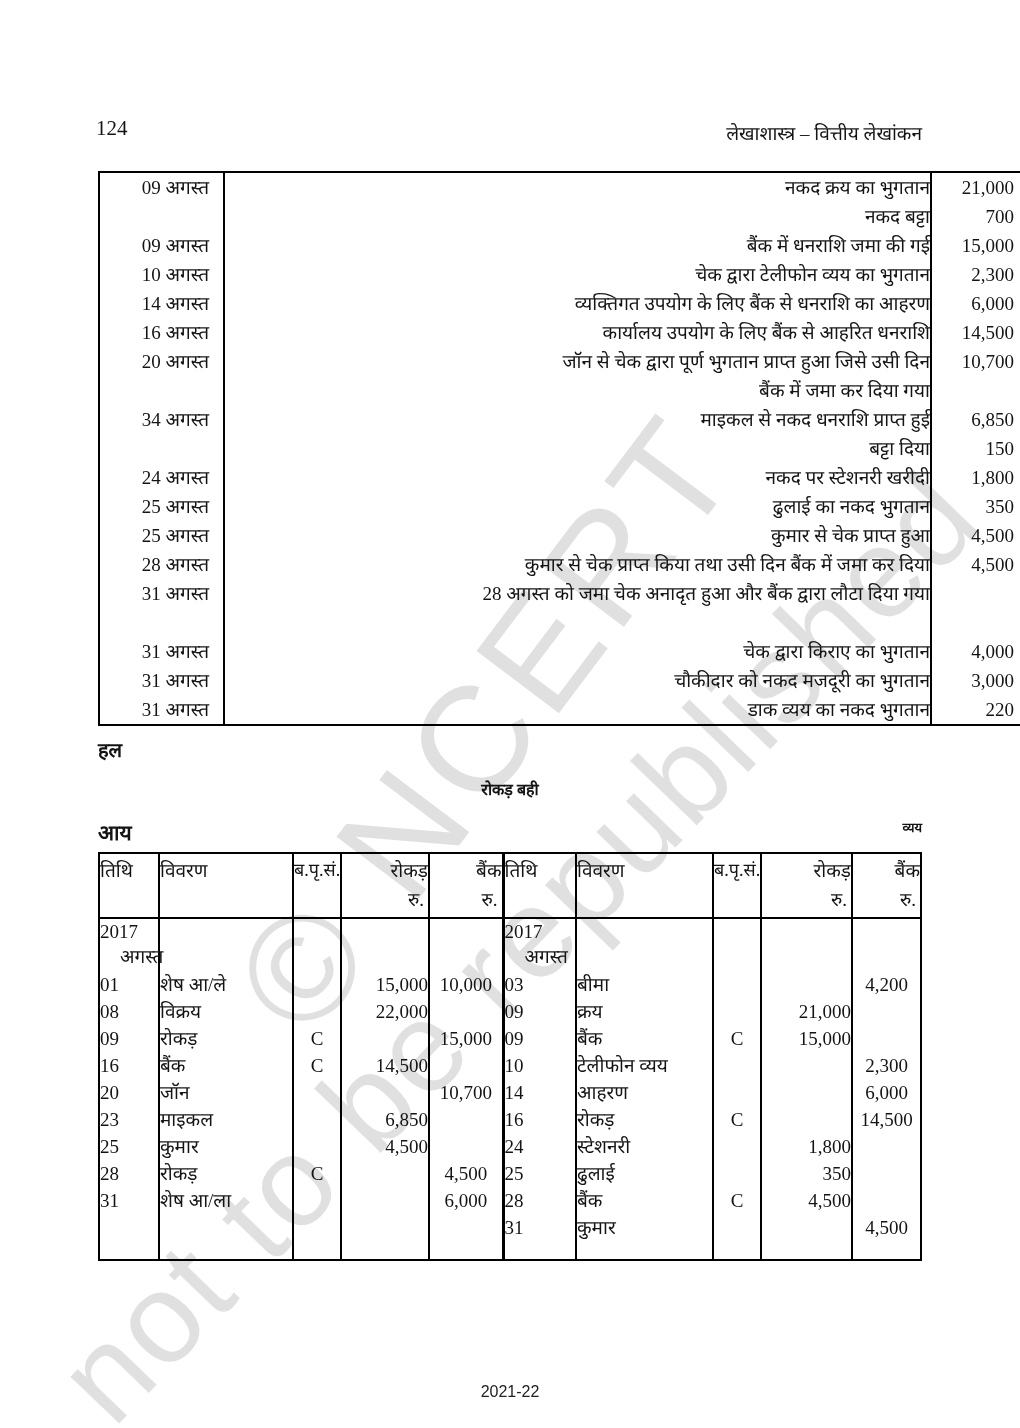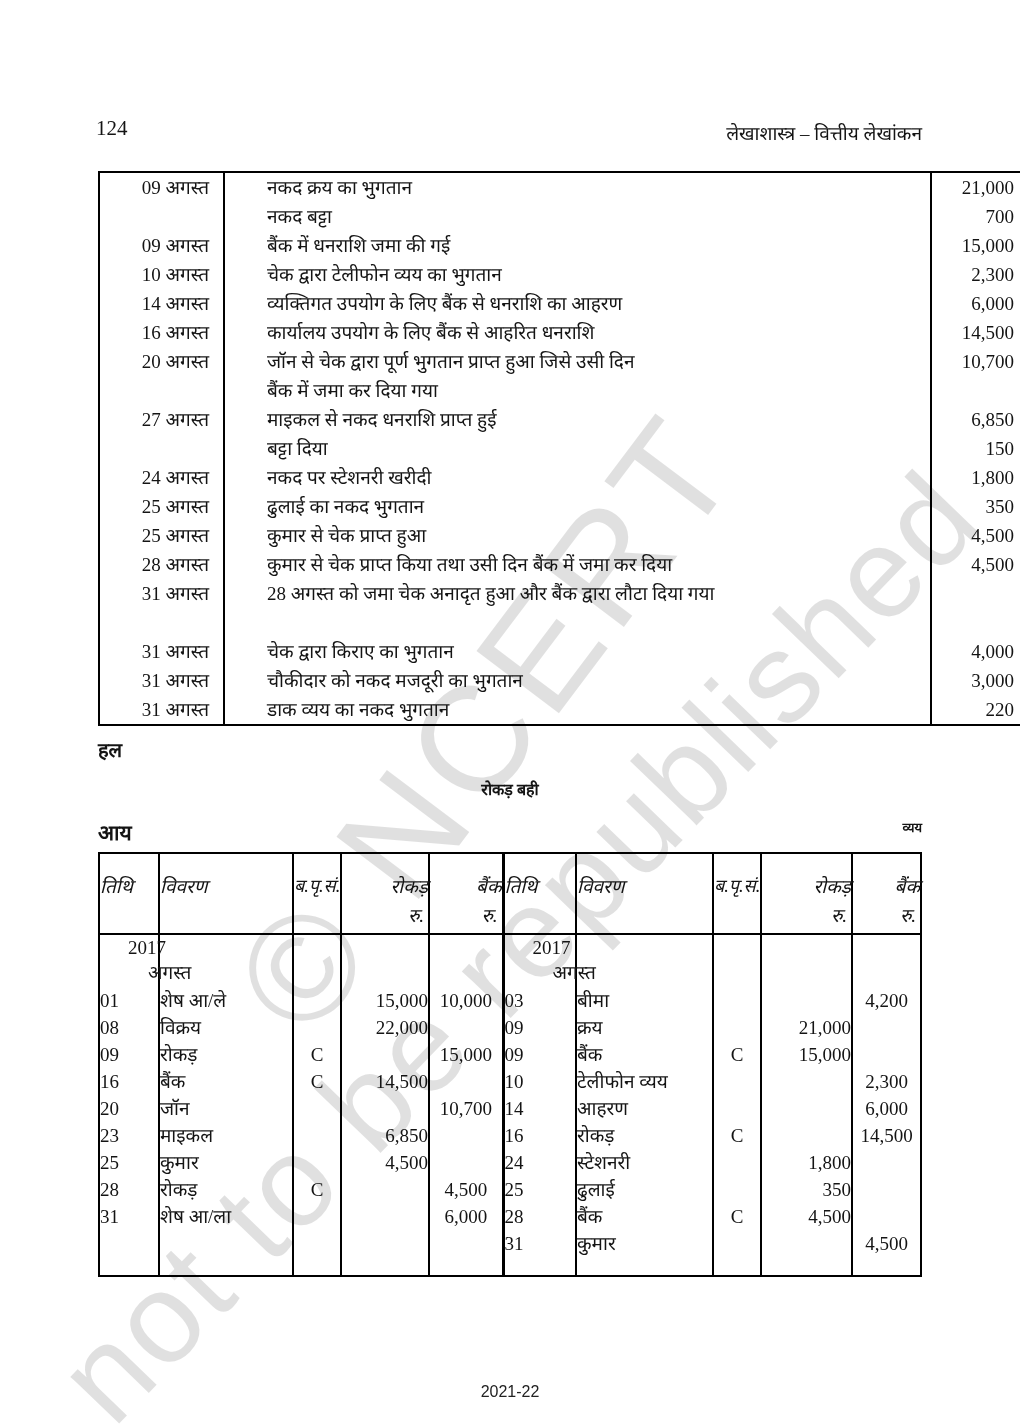--- a/index.html
+++ b/index.html
@@ -16,21 +16,21 @@
   .wm1 { left:200px; top:960px; font-size:150px; letter-spacing:8px; transform:rotate(-53deg); }
   .wm2 { left:28px; top:1348px; font-size:128px; letter-spacing:3px; transform:rotate(-46deg); }
   .content { position:relative; z-index:1; }
   
   .pageno { position:absolute; left:96px; top:116px; font-size:21px; }
   .hdr-right { position:absolute; right:98px; top:120px; font-size:19px; }
   
   .t1 { position:absolute; left:98px; top:171px; width:956px; border:2px solid #000000; box-sizing:border-box; }
   .t1-row { display:flex; height:29px; line-height:29px; font-size:19px; }
   .t1-date { flex:none; width:125px; border-right:2px solid #000; box-sizing:border-box; text-align:right; padding-right:14px; }
-  .t1-desc { flex:1; padding-left:42px; overflow:hidden; white-space:nowrap; }
+  .t1-desc { flex:1; padding-left:42px; overflow:hidden; white-space:nowrap;text-align:right; }
   .t1-amt  { flex:none; width:122px; border-left:2px solid #000; box-sizing:border-box; text-align:right; padding-right:38px; }
   
   .solution { position:absolute; left:98px; top:736px; font-size:20px; font-weight:bold; }
   .cb-title { position:absolute; left:0; top:778px; width:100%; text-align:center; font-size:16px; font-weight:bold; }
   .side-income  { position:absolute; left:98px;  top:818px; font-size:21px; font-weight:bold; }
   .side-expense { position:absolute; right:98px; top:818px; font-size:13px; font-weight:bold; }
   
   .cb { position:absolute; left:98px; top:852px; width:822px; border-collapse:collapse; table-layout:fixed; font-size:19px; }
   .cb, .cb td, .cb th { border:0 solid #000; }
   .cb { border:2px solid #000; }
@@ -40,35 +40,35 @@
   .cb col.c-cash  { width:88px; }
   .cb col.c-bank  { width:74px; }
   .cb col.c-date2 { width:73px; }
   .cb col.c-part2 { width:137px; }
   .cb col.c-lf2   { width:48px; }
   .cb col.c-cash2 { width:91px; }
   .cb col.c-bank2 { width:69px; }
   .cb td, .cb th { padding:0; vertical-align:top; font-weight:normal; }
   .cb td:not(:first-child), .cb th:not(:first-child) { border-left:2px solid #000; }
   .cb .mid { border-right:3px solid #000; }
-  .cb thead th { height:60px; border-bottom:2px solid #000; font-style:italic; padding-top:19px; }
+  .cb thead th { height:60px; border-bottom:2px solid #000; padding-top:3px; }
   .h-left  { text-align:left; padding-left:8px; }
   .h-part  { text-align:left; padding-left:10px; }
   .h-lf    { text-align:center; font-size:18px; }
   .h-money { text-align:right; padding-right:12px; }
   .h-money .unit { margin-top:3px; padding-right:4px; }
   .cb tbody td { height:27px; line-height:27px; }
   .cb .yr td { height:52px; line-height:25px; }
   .cd  { text-align:left; padding-left:9px; }
   .cp  { text-align:left; padding-left:12px; white-space:nowrap; overflow:hidden; }
   .clf { text-align:center; font-weight:bold; }
   .cc  { text-align:right; padding-right:16px; }
   .cbk { text-align:center; padding-right:8px; }
   .cb .fill td { height:18px; }
-  .yearblock div { white-space:nowrap;margin-left:28px; }
+  .yearblock div { white-space:nowrap; }
   .yearblock .month { padding-left:20px; }
   
   .footer { position:absolute; left:0; top:1383px; width:100%; text-align:center;
             font-family:"Liberation Sans","DejaVu Sans",sans-serif; font-size:16px; color:#222; }
 </style>
 </head>
 <body>
 
 <div class="page">
 
@@ -124,21 +124,21 @@
           <div class="t1-amt">10,700</div>
         </div>
 
         <div class="t1-row">
           <div class="t1-date"></div>
           <div class="t1-desc">बैंक में जमा कर दिया गया</div>
           <div class="t1-amt"></div>
         </div>
 
         <div class="t1-row">
-          <div class="t1-date">27 अगस्त</div>
+          <div class="t1-date">34 अगस्त</div>
           <div class="t1-desc">माइकल से नकद धनराशि प्राप्त हुई</div>
           <div class="t1-amt">6,850</div>
         </div>
 
         <div class="t1-row">
           <div class="t1-date"></div>
           <div class="t1-desc">बट्टा दिया</div>
           <div class="t1-amt">150</div>
         </div>
 

